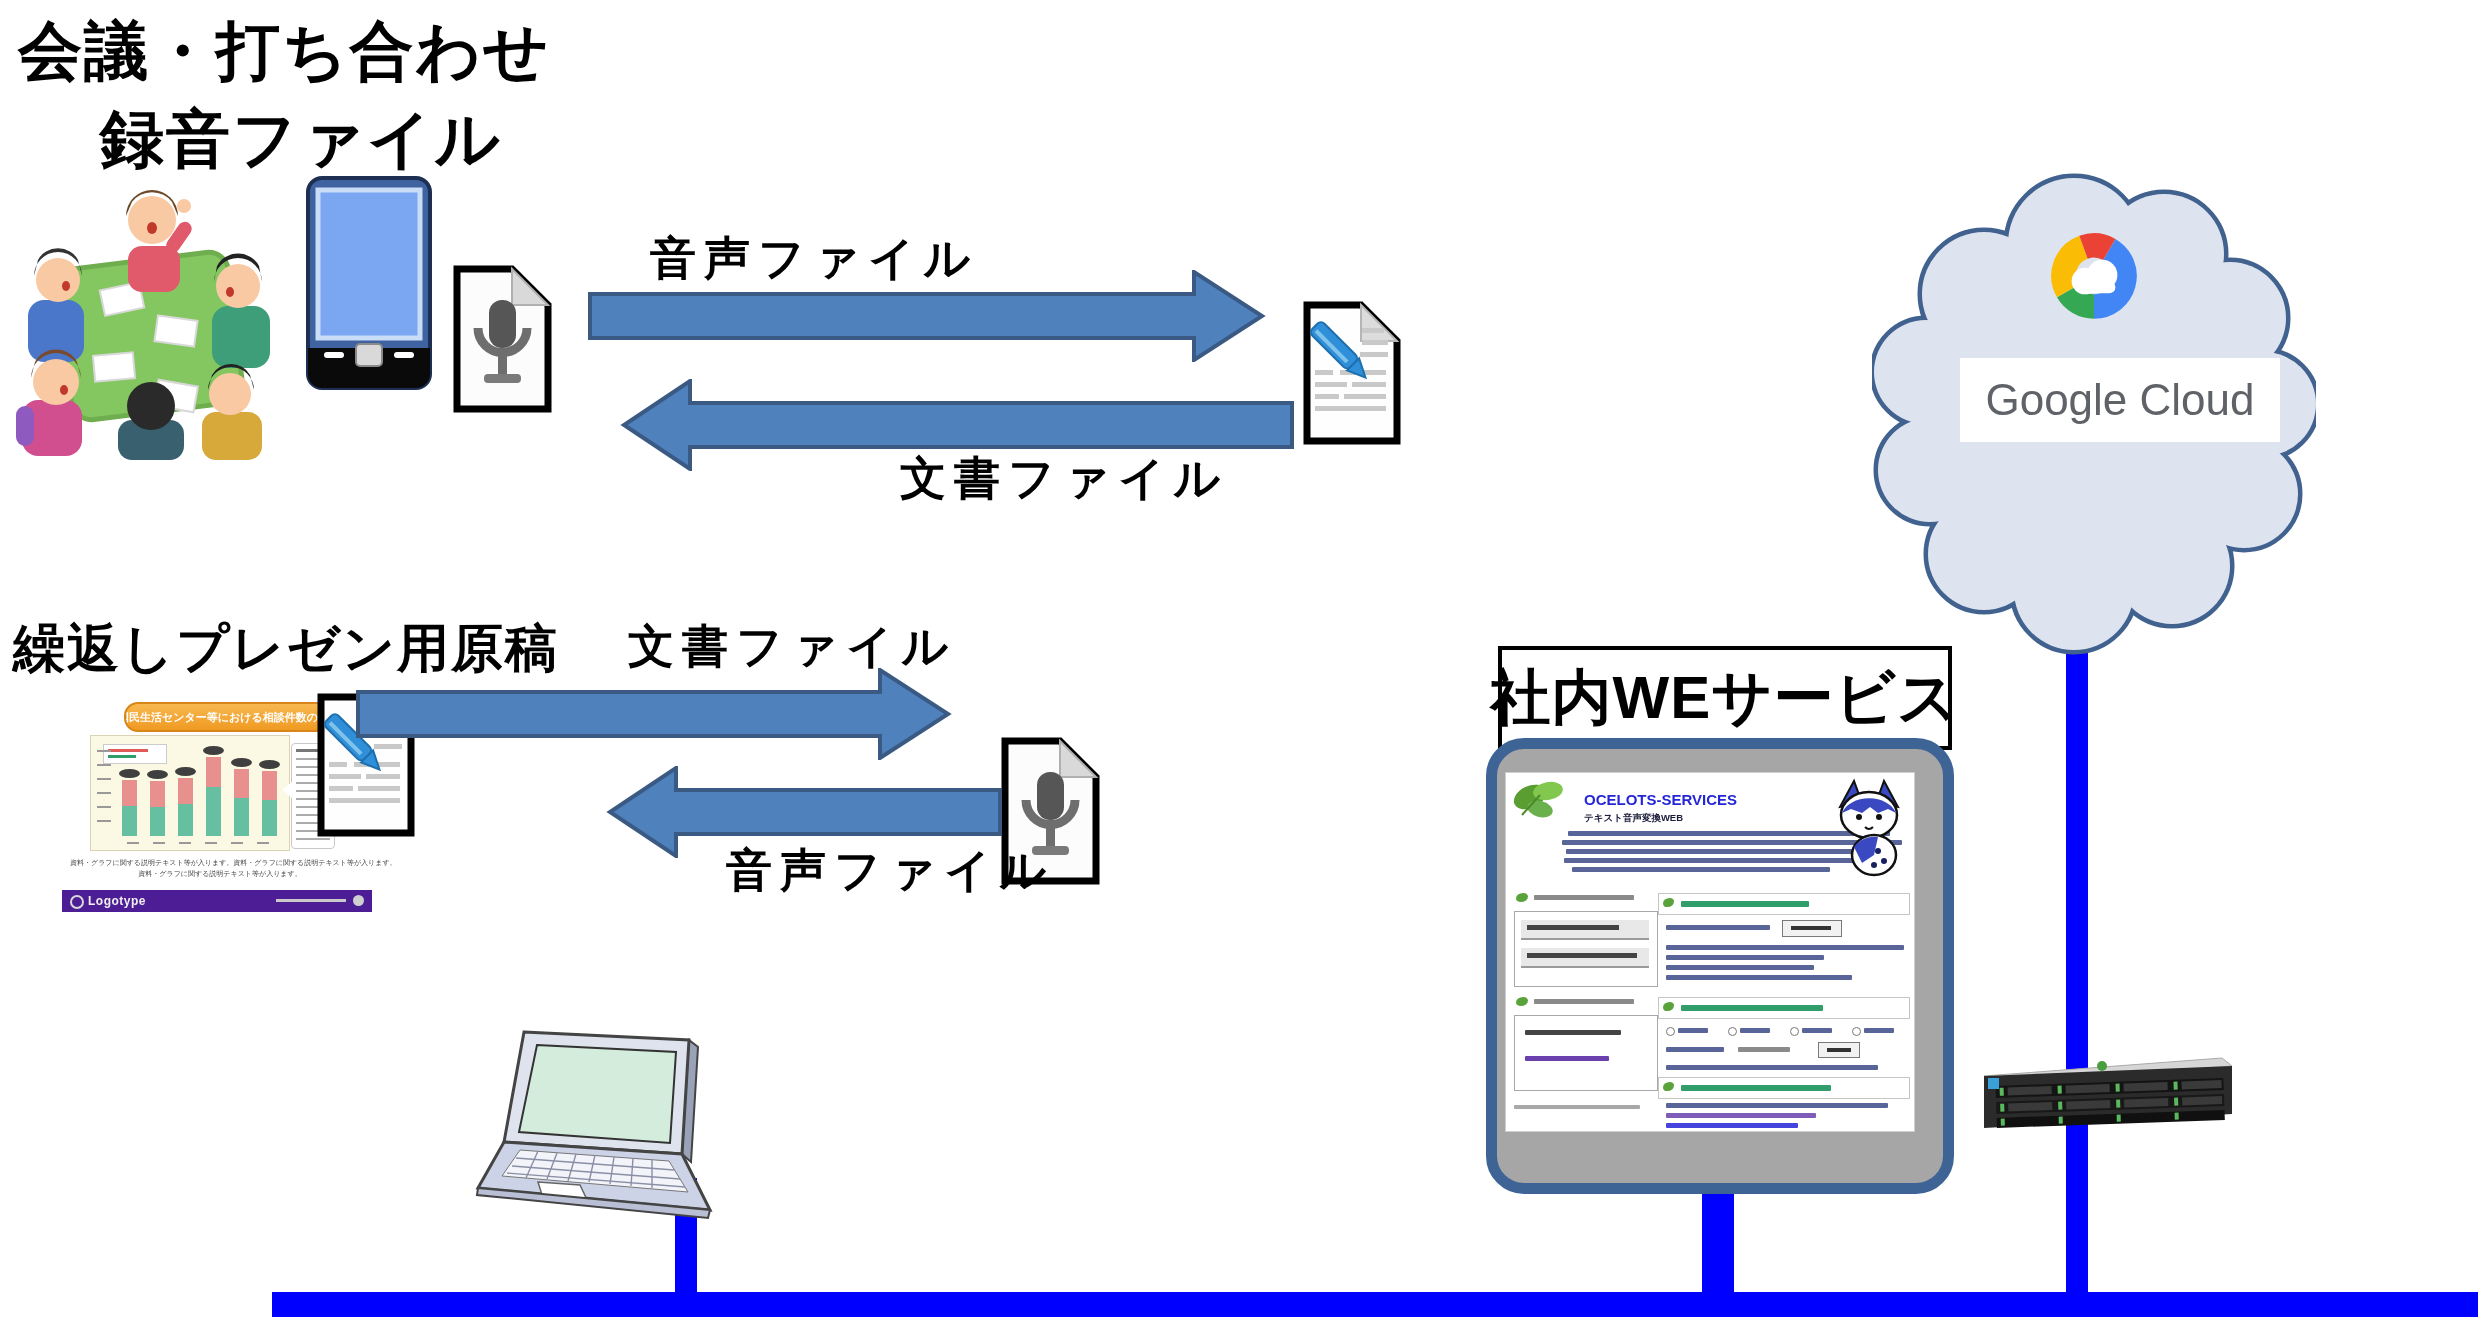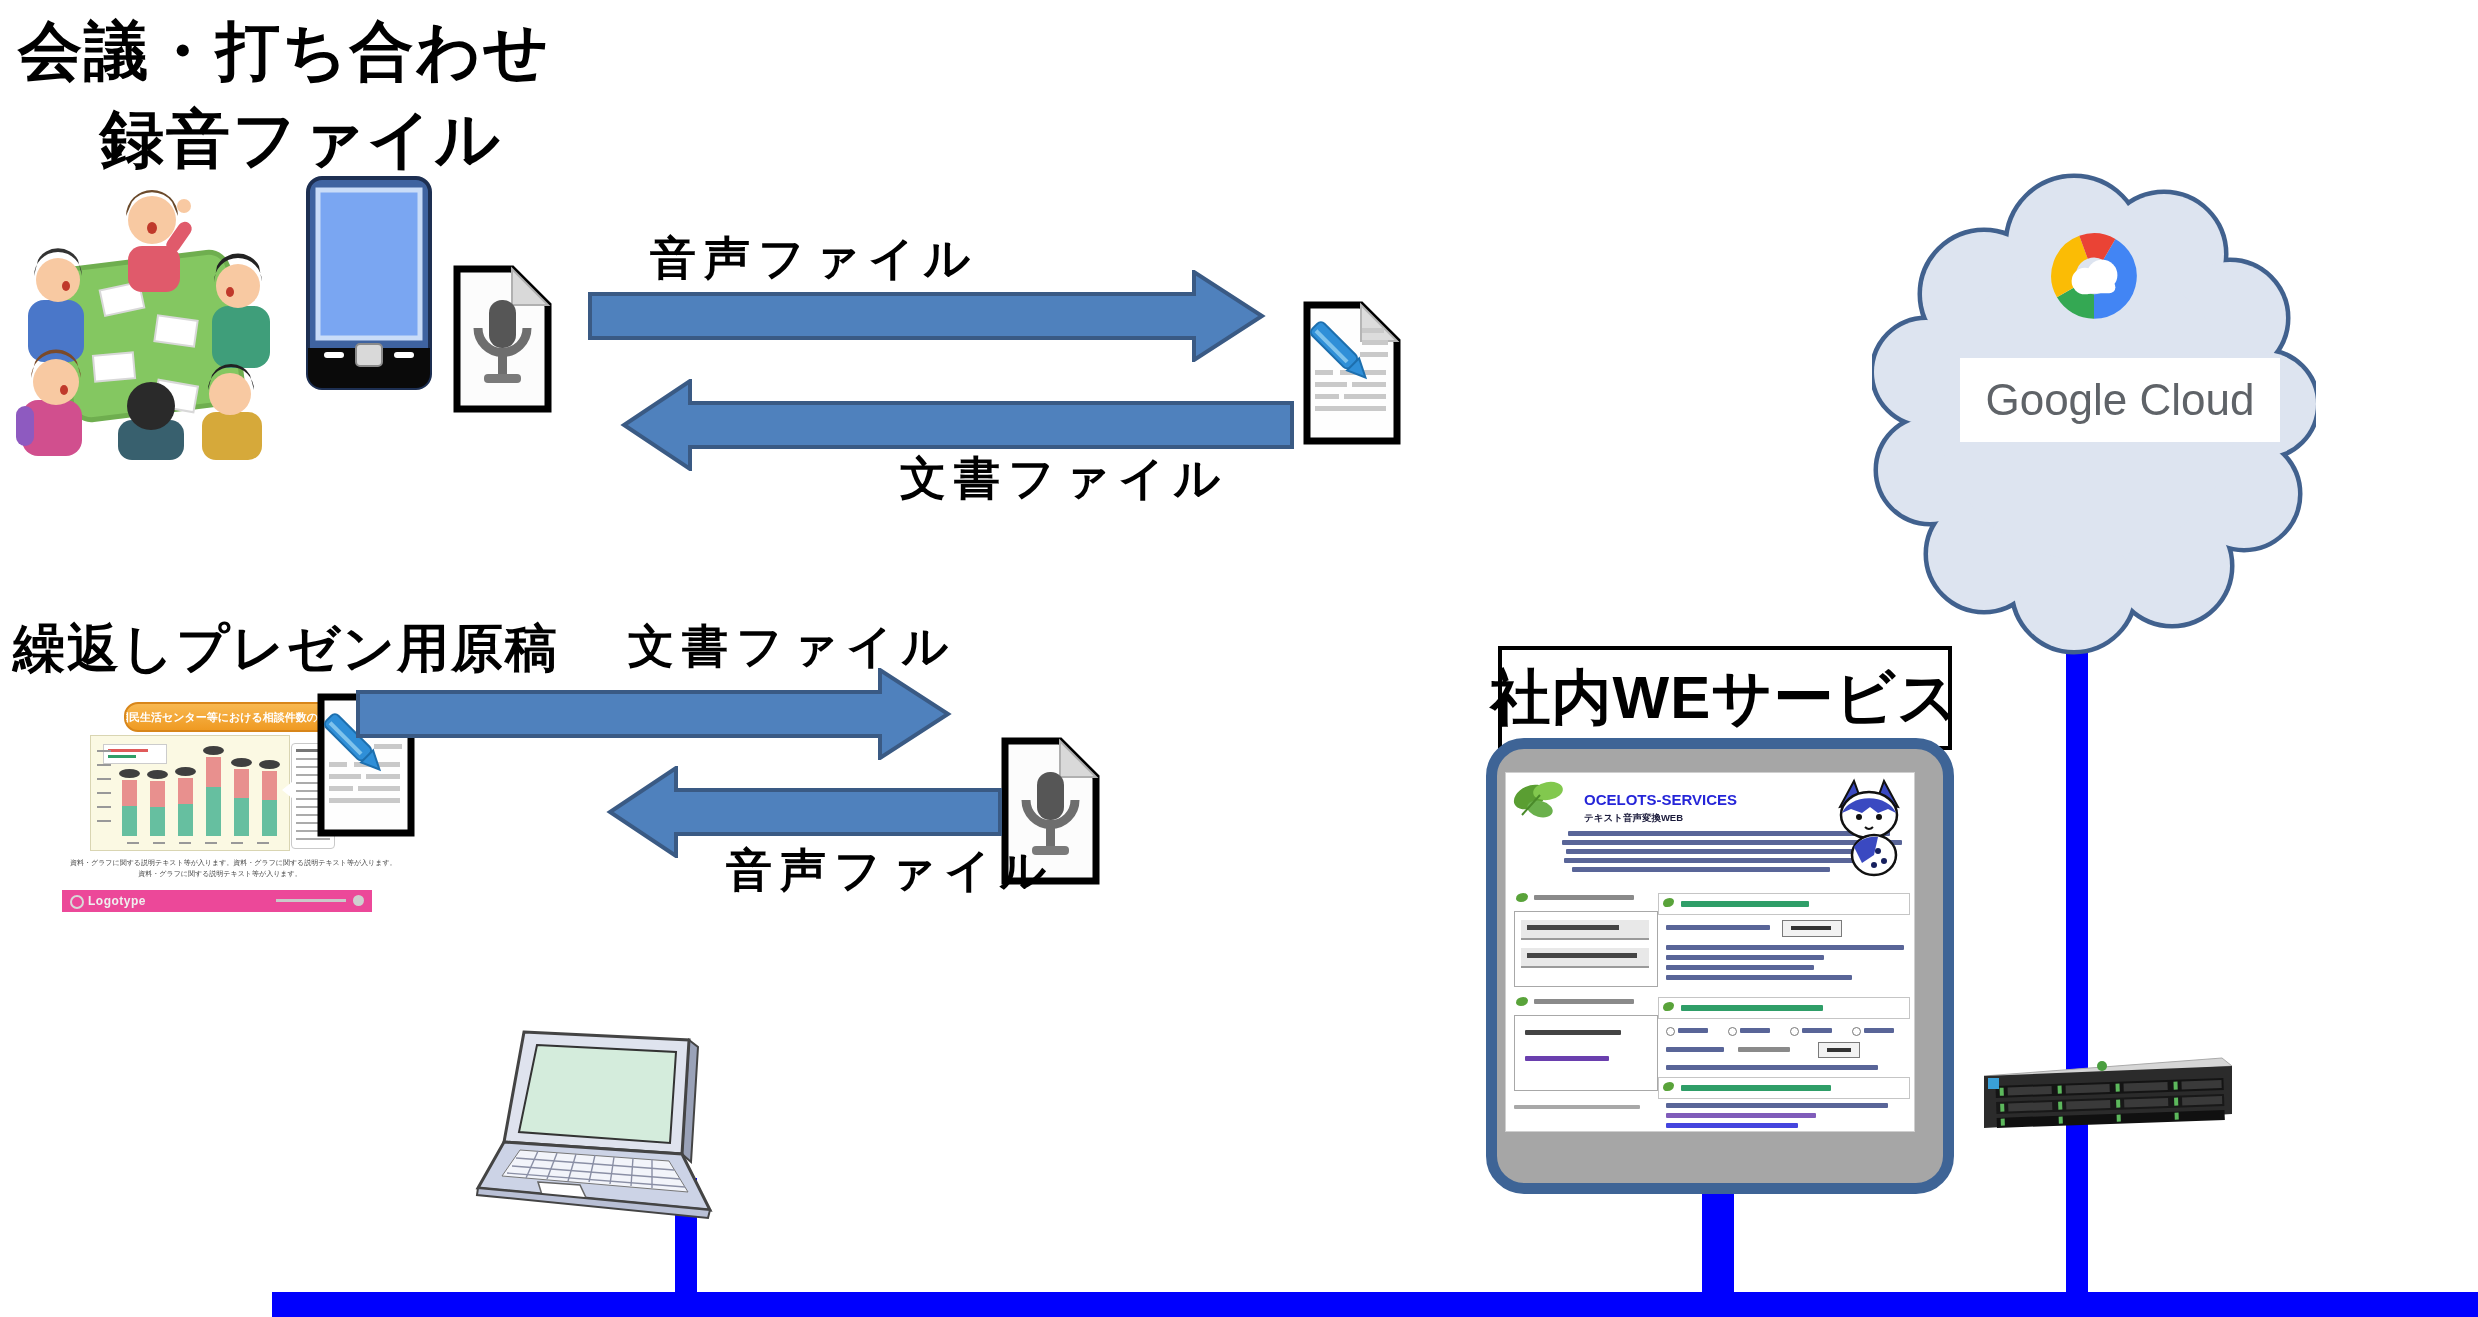--- a/index.html
+++ b/index.html
@@ -57,21 +57,21 @@
   .legend{position:absolute;left:12px;top:8px;width:62px;height:18px;background:#fff;border:1px solid #ccc;}
   .legend .l1{position:absolute;left:4px;top:4px;width:40px;height:3px;background:#e05a5a;}
   .legend .l2{position:absolute;left:4px;top:10px;width:28px;height:3px;background:#2f9e68;}
   .ytick{position:absolute;height:2px;background:#999;}
   .xtick{position:absolute;height:2px;background:#999;}
   .side-panel{position:absolute;background:#fff;border:1px solid #c9c9c9;border-radius:4px;}
   .side-panel .hd{position:absolute;left:4px;top:5px;height:3px;background:#777;}
   .side-panel .rw{position:absolute;height:2px;background:#ababab;}
   .panel-tail{position:absolute;width:0;height:0;border-top:8px solid transparent;border-bottom:8px solid transparent;border-right:10px solid #fff;}
   .slide-cap{position:absolute;font-size:7px;color:#444;text-align:center;white-space:nowrap;transform-origin:left top;}
-  .logobar{position:absolute;background:#ec4899;}
+  .logobar{position:absolute;background:#4c1d95;}
   .logobar .ring{position:absolute;left:8px;top:5px;width:10px;height:10px;border:2px solid #d8d8d8;border-radius:50%;}
   .logobar .lg{position:absolute;left:26px;top:4px;color:#efefef;font-size:12px;font-weight:700;letter-spacing:.5px;}
   .logobar .crt{position:absolute;right:26px;top:9px;width:70px;height:3px;background:#c9c9c9;}
   .logobar .cdot{position:absolute;right:8px;top:5px;width:11px;height:11px;background:#cfcfcf;border-radius:50%;}
 </style>
 </head>
 <body>
 
 <div class="canvas">
 

